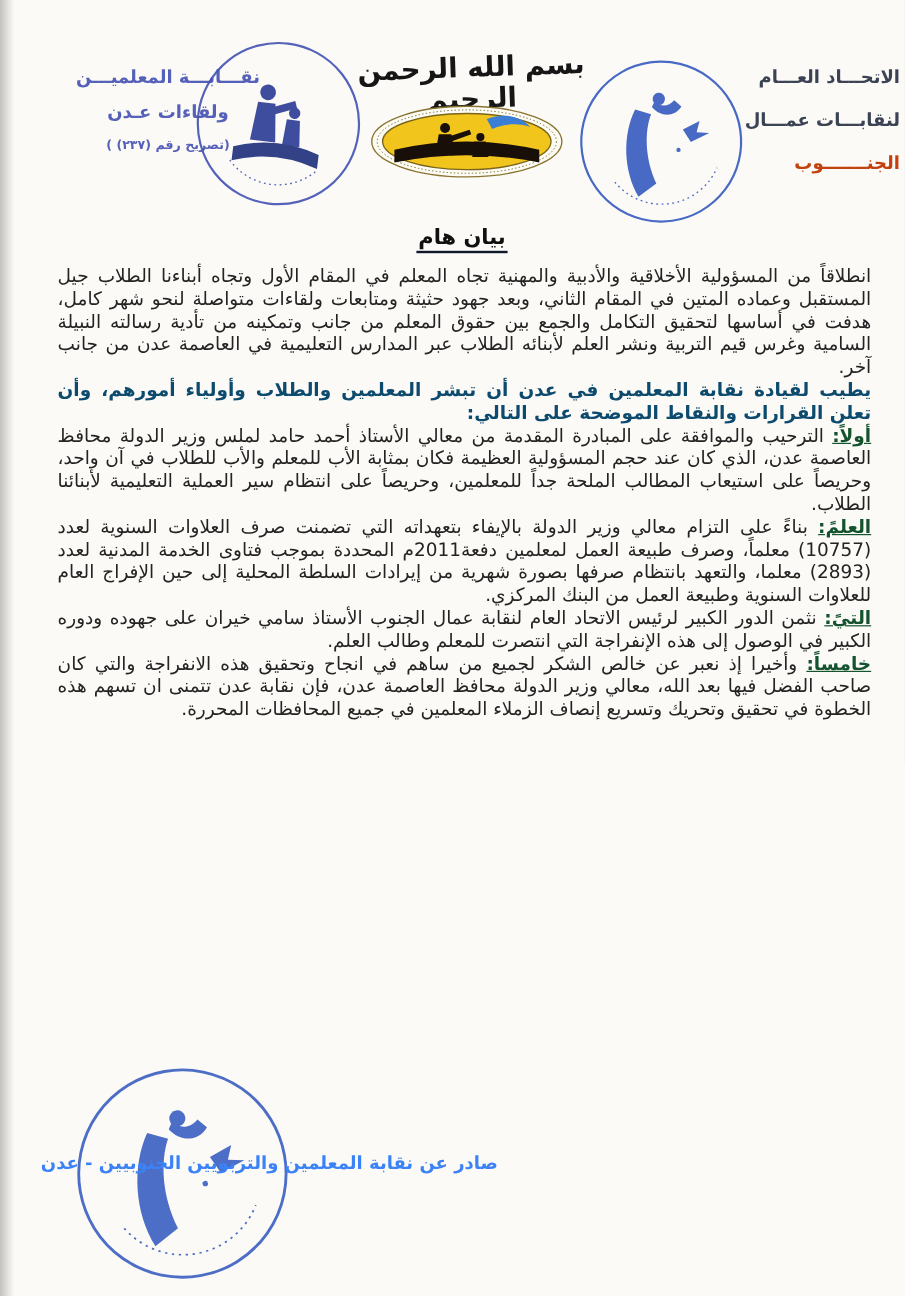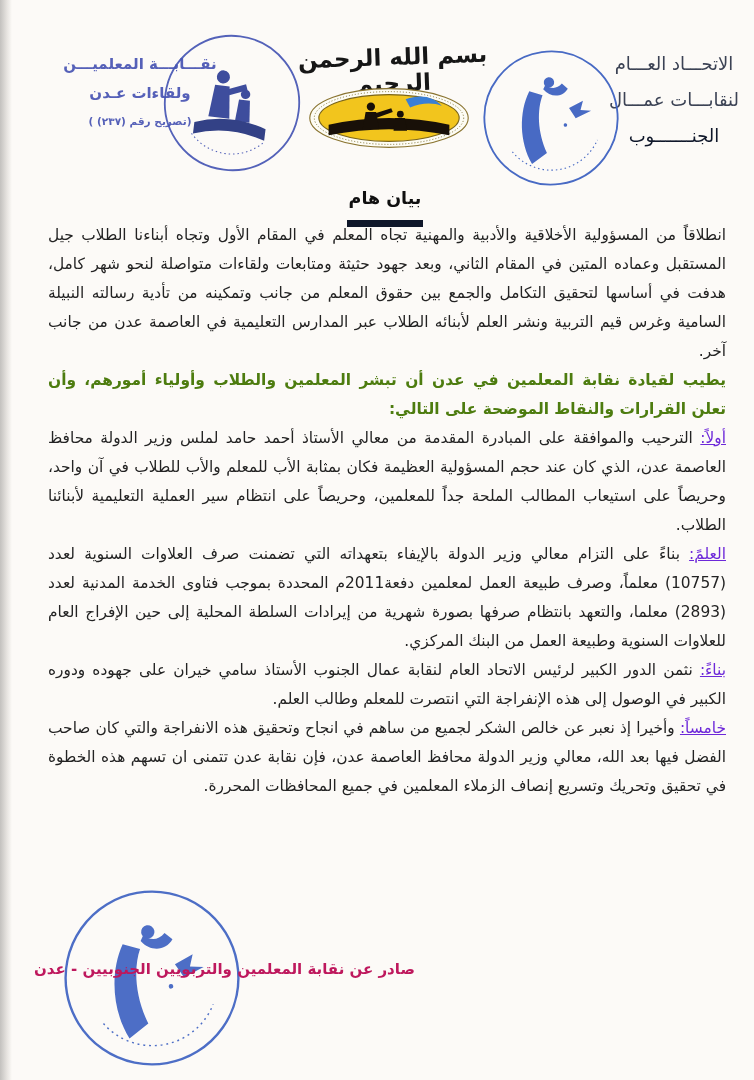--- a/index.html
+++ b/index.html
@@ -6,49 +6,49 @@
   .page{
     position:relative;width:754px;height:1080px;margin:0 auto;
     background:#fcfaf7;overflow:hidden;
     font-family:"DejaVu Sans",sans-serif;direction:rtl;color:#222;
   }
   .scan-edge{position:absolute;left:0;top:0;width:12px;height:100%;
     background:linear-gradient(90deg,#c3c1be,#e8e5e1 60%,rgba(232,229,225,0));}
 
   
   .letterhead{position:absolute;top:0;left:0;right:0;height:196px;}
-  .right-org{position:absolute;top:46px;right:4px;width:152px;text-align:center;
-    font-weight:normal;font-size:18px;line-height:36px;color:#3b4254;white-space:nowrap;}
-  .right-org .l3{color:#0f172a;}
+  .right-org{position:absolute;top:46px;right:4px;width:152px;text-align:right;
+    font-weight:bold;font-size:15px;line-height:36px;color:#3b4254;white-space:nowrap;}
+  .right-org .l3{color:#c2410c;}
   .left-org{position:absolute;top:50px;left:38px;width:204px;text-align:center;
     font-weight:bold;font-size:15px;line-height:29px;color:#5560b8;}
   .left-org .permit{font-size:10.5px;line-height:14px;margin-top:6px;font-weight:bold;}
   .bismillah{position:absolute;top:44px;left:284px;width:218px;text-align:center;
     font-size:23px;font-weight:bold;color:#161616;transform:rotate(-2deg);letter-spacing:0;}
   .edu-logo{position:absolute;top:87px;left:306px;width:166px;height:62px;}
   .stamp{position:absolute;}
   .teachers-stamp{top:30px;left:159px;width:146px;height:146px;transform:rotate(7deg);opacity:.92;}
   .right-stamp{top:44px;left:477px;width:148px;height:148px;transform:rotate(-8deg);opacity:.95;}
   .bottom-stamp{top:882px;left:56px;width:192px;height:192px;transform:rotate(-10deg);opacity:.92;z-index:1;}
 
   
   .title{position:absolute;top:188px;left:0;right:0;margin:0;text-align:center;
     font-size:17.5px;font-weight:bold;color:#101010;z-index:2;}
-  .title .title-text{border-bottom:7px solid #0f172a;padding:0 2px 12px 2px;margin-left:16px;}
+  .title .title-text{border-bottom:2px solid #0f172a;padding:0 2px 1px 2px;margin-left:16px;}
 
   
   .statement{position:absolute;top:221px;right:28px;left:48px;z-index:2;
-    font-size:15.4px;line-height:29px;text-align:justify;color:#232323;}
+    font-size:15.4px;line-height:19px;text-align:justify;color:#232323;}
   .statement p{margin:0;padding:0;}
-  .bold-par{font-weight:bold;color:#4d7c0f;}
-  .item-label{font-weight:normal;text-decoration:underline;color:#6d28d9;}
+  .bold-par{font-weight:bold;color:#0c4a6e;}
+  .item-label{font-weight:bold;text-decoration:underline;color:#14532d;}
 
   
   .issued-by{position:absolute;top:960px;left:34px;z-index:2;
-    font-weight:bold;font-size:15px;color:#be185d;white-space:nowrap;}
+    font-weight:bold;font-size:15px;color:#3b82f6;white-space:nowrap;}
 </style>
 </head>
 <body>
 
 <div class="page">
   <div class="scan-edge"></div>
 
   <header class="letterhead">
 
     <div class="left-org">
@@ -112,21 +112,21 @@
     </svg>
   </header>
 
   <h1 class="title"><span class="title-text">بيان هام</span></h1>
 
   <main class="statement">
     <p>انطلاقاً من المسؤولية الأخلاقية والأدبية والمهنية تجاه المعلم في المقام الأول وتجاه أبناءنا الطلاب جيل المستقبل وعماده المتين في المقام الثاني، وبعد جهود حثيثة ومتابعات ولقاءات متواصلة لنحو شهر كامل، هدفت في أساسها لتحقيق التكامل والجمع بين حقوق المعلم من جانب وتمكينه من تأدية رسالته النبيلة السامية وغرس قيم التربية ونشر العلم لأبنائه الطلاب عبر المدارس التعليمية في العاصمة عدن من جانب آخر.</p>
     <p class="bold-par">يطيب لقيادة نقابة المعلمين في عدن أن تبشر المعلمين والطلاب وأولياء أمورهم، وأن تعلن القرارات والنقاط الموضحة على التالي:</p>
     <p><span class="item-label">أولاً:</span> <span>الترحيب والموافقة على المبادرة المقدمة من معالي الأستاذ أحمد حامد لملس وزير الدولة محافظ العاصمة عدن، الذي كان عند حجم المسؤولية العظيمة فكان بمثابة الأب للمعلم والأب للطلاب في آن واحد، وحريصاً على استيعاب المطالب الملحة جداً للمعلمين، وحريصاً على انتظام سير العملية التعليمية لأبنائنا الطلاب.</span></p>
     <p><span class="item-label">العلمً:</span> <span>بناءً على التزام معالي وزير الدولة بالإيفاء بتعهداته التي تضمنت صرف العلاوات السنوية لعدد (10757) معلماً، وصرف طبيعة العمل لمعلمين دفعة2011م المحددة بموجب فتاوى الخدمة المدنية لعدد (2893) معلما، والتعهد بانتظام صرفها بصورة شهرية من إيرادات السلطة المحلية إلى حين الإفراج العام للعلاوات السنوية وطبيعة العمل من البنك المركزي.</span></p>
-    <p><span class="item-label">بناءً:</span> <span>نثمن الدور الكبير لرئيس الاتحاد العام لنقابة عمال الجنوب الأستاذ سامي خيران على جهوده ودوره الكبير في الوصول إلى هذه الإنفراجة التي انتصرت للمعلم وطالب العلم.</span></p>
+    <p><span class="item-label">التيً:</span> <span>نثمن الدور الكبير لرئيس الاتحاد العام لنقابة عمال الجنوب الأستاذ سامي خيران على جهوده ودوره الكبير في الوصول إلى هذه الإنفراجة التي انتصرت للمعلم وطالب العلم.</span></p>
     <p><span class="item-label">خامساً:</span> <span>وأخيرا إذ نعبر عن خالص الشكر لجميع من ساهم في انجاح وتحقيق هذه الانفراجة والتي كان صاحب الفضل فيها بعد الله، معالي وزير الدولة محافظ العاصمة عدن، فإن نقابة عدن تتمنى ان تسهم هذه الخطوة في تحقيق وتحريك وتسريع إنصاف الزملاء المعلمين في جميع المحافظات المحررة.</span></p>
   </main>
 
   <svg class="stamp bottom-stamp" viewBox="0 0 200 200">
     <defs>
         <path id="bs-top" d="M 30,112 A 74,74 0 1 1 170,112"></path>
       </defs>
     <circle cx="100" cy="100" r="90" fill="none" stroke="#3f63c2" stroke-width="2.5"></circle>
     <text font-size="12" font-weight="bold" fill="#3f63c2">
       <textPath href="#bs-top">نقابة المعلمين والتربويين الجنوبيين ـ عدن</textPath>

